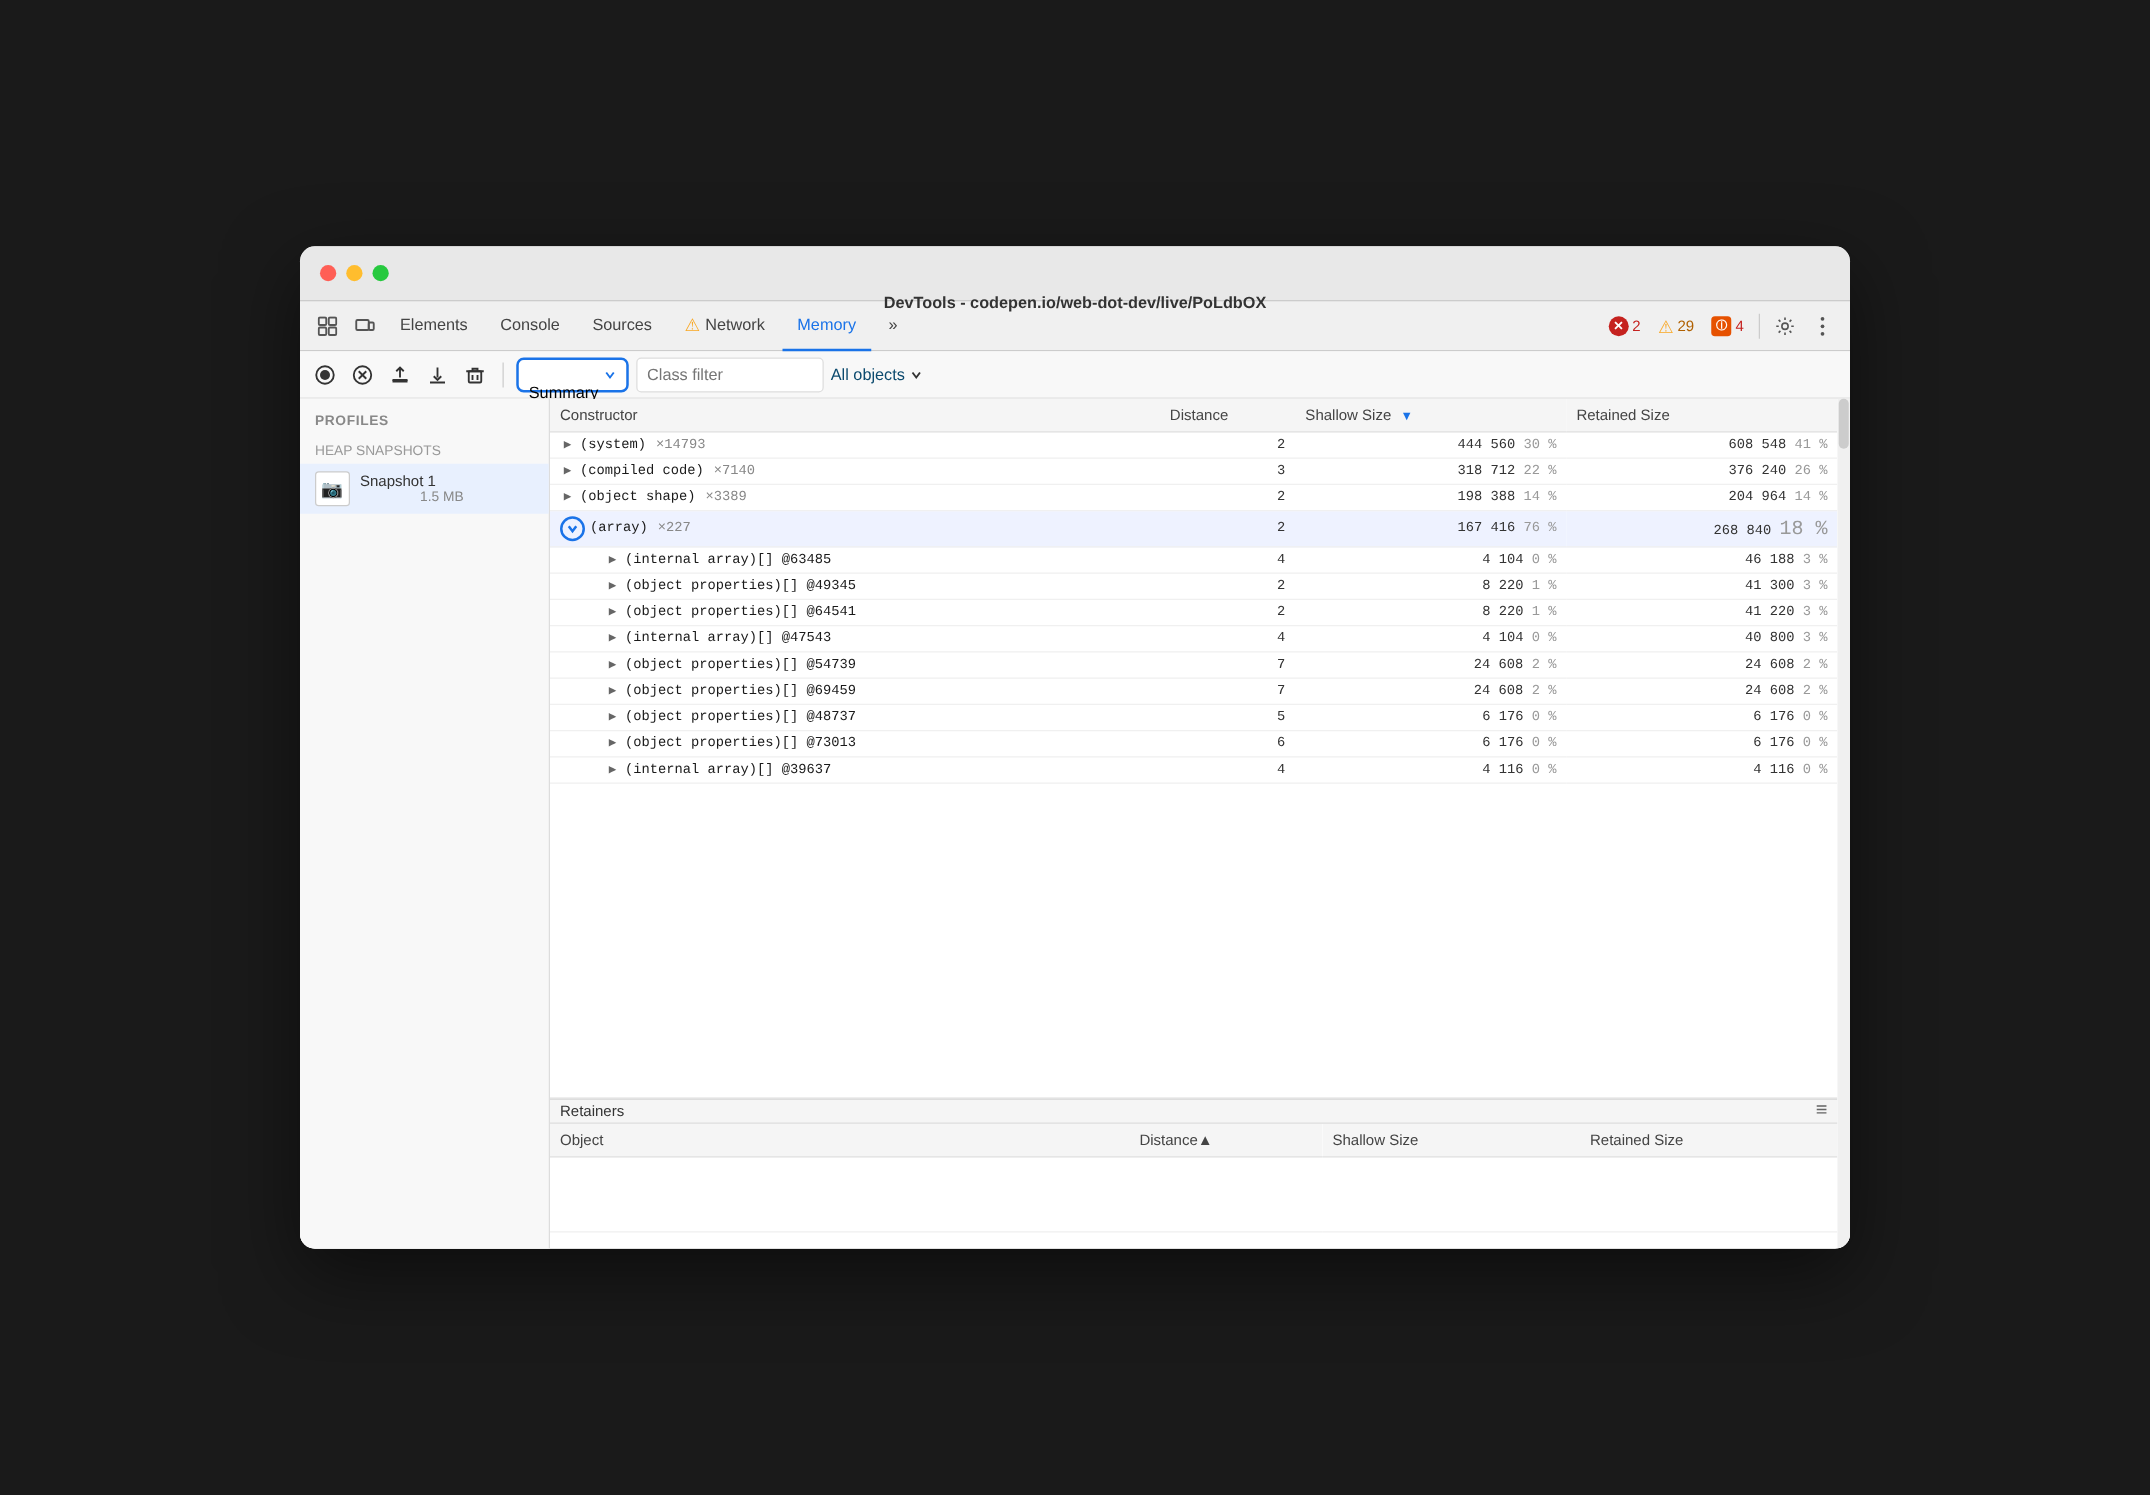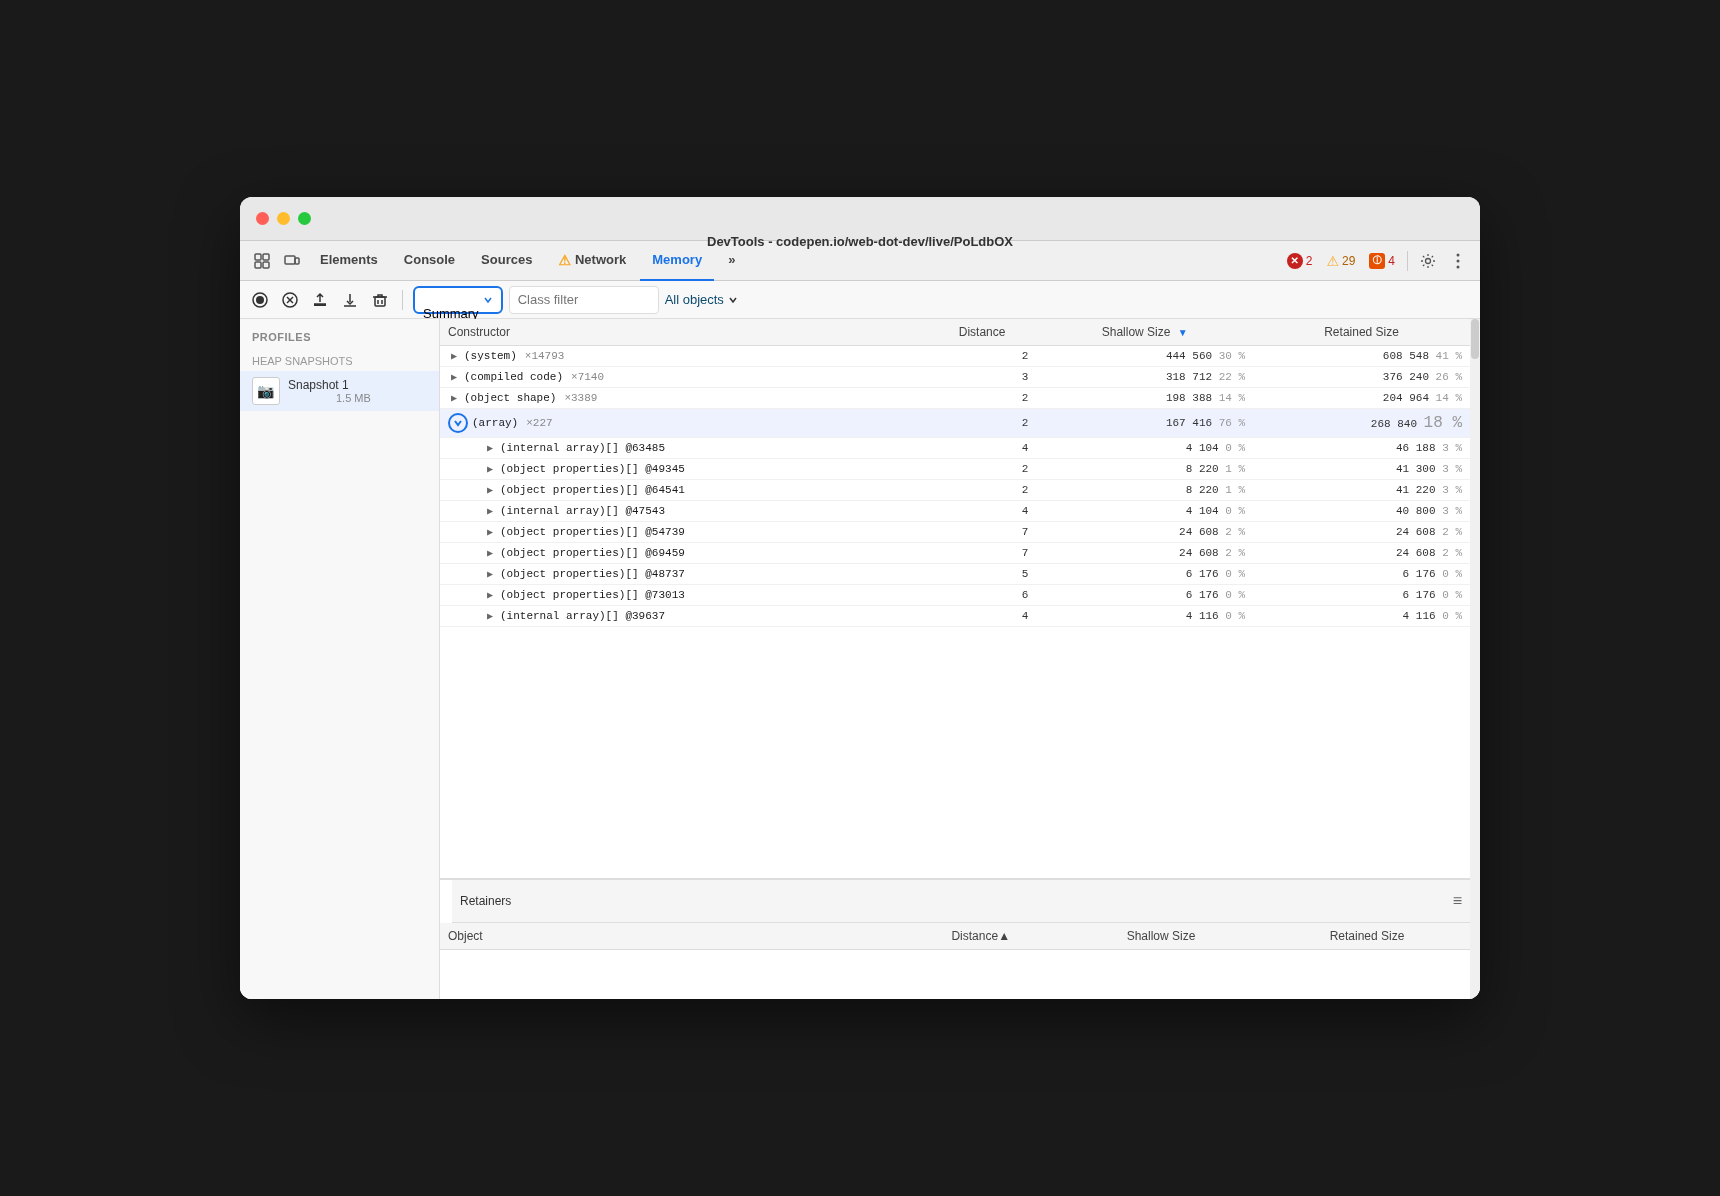--- a/index.html
+++ b/index.html
@@ -67,21 +67,20 @@
     .tab-item {
       padding: 0 12px;
       height: 40px;
       display: flex;
       align-items: center;
       font-size: 13px;
       color: #444;
       cursor: pointer;
       border-bottom: 2px solid transparent;
       white-space: nowrap;
-      font-weight: bold;
     }
 
     .tab-item.active {
       color: #1a73e8;
       border-bottom: 2px solid #1a73e8;
     }
 
     .toolbar-icon {
       width: 28px;
       height: 28px;
@@ -277,21 +276,21 @@
       border-bottom: 1px solid #ddd;
       padding: 6px 8px;
       text-align: left;
       font-weight: 500;
       color: #444;
       position: sticky;
       top: 0;
       white-space: nowrap;
     }
 
-    thead th.right { text-align: center; }
+    thead th.right { text-align: left; }
 
     tbody tr {
       border-bottom: 1px solid #f0f0f0;
     }
 
     tbody td {
       padding: 4px 8px;
       color: #333;
       font-size: 12px;
     }
@@ -328,29 +327,28 @@
     }
 
     .retainers-panel {
       height: 120px;
       border-top: 1px solid #ddd;
       flex-shrink: 0;
     }
 
     .retainers-header {
       background: #f5f5f5;
-      padding: 12px 8px;
+      padding: 0 8px;
       font-size: 12px;
       font-weight: 500;
       color: #333;
       border-bottom: 1px solid #ddd;
       display: flex;
       justify-content: space-between;
       align-items: center;
-      margin-left: 12px;
     }
 
     .array-expand-circle {
       width: 20px;
       height: 20px;
       border: 2px solid #1a73e8;
       border-radius: 50%;
       display: flex;
       align-items: center;
       justify-content: center;

